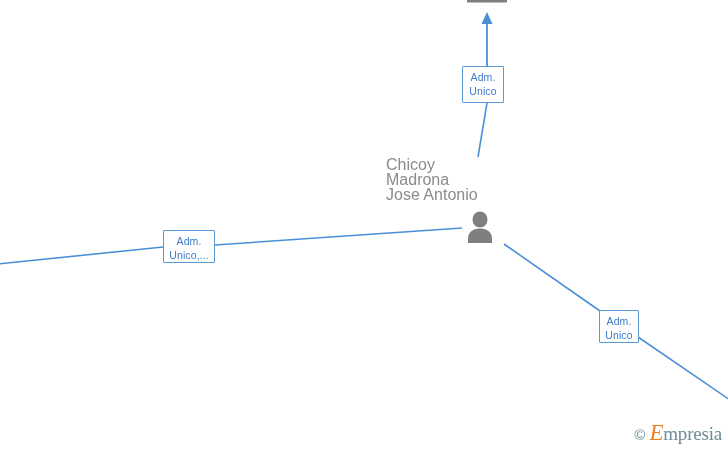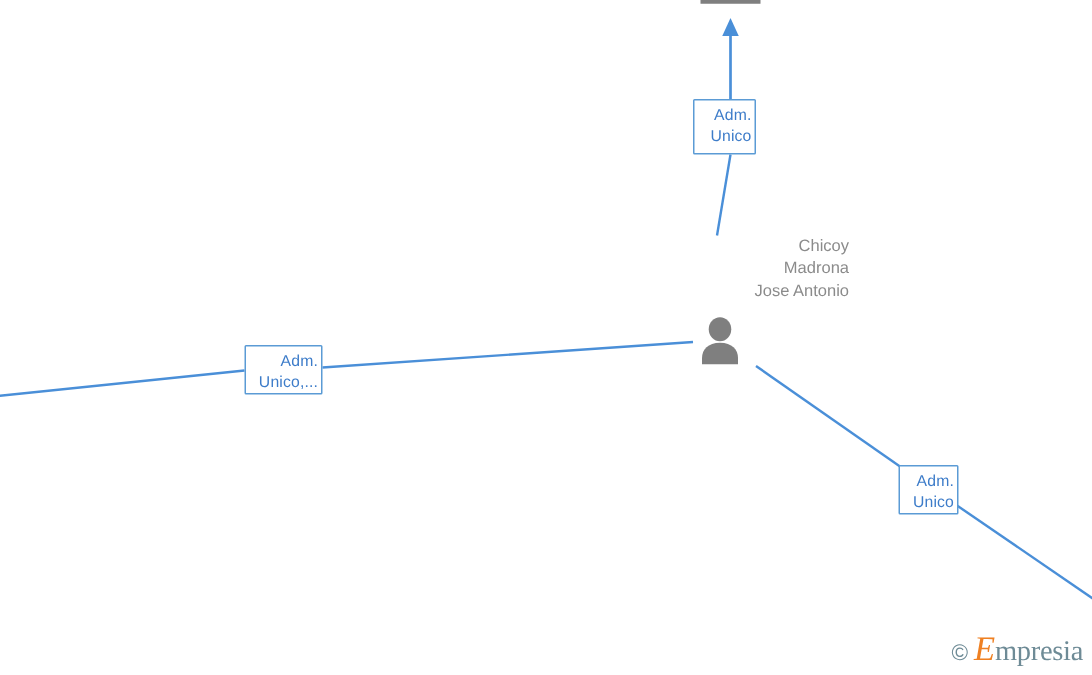--- a/index.html
+++ b/index.html
@@ -43,39 +43,39 @@
     width: 40px;
     height: 34px;
   }
   .node-person .silhouette {
     position: absolute;
     left: 0;
     top: 0;
   }
   .person-label {
     position: absolute;
-    text-align: right;
+    text-align: left;
     color: #8b8b8b;
-    font-size: 11px;
+    font-size: 16px;
     line-height: 15px;
     white-space: pre-line;
     width: 180px;
   }
 
   
   .edge-label {
     position: absolute;
     box-sizing: border-box;
     background: #ffffff;
     border: 1px solid #5b9bd5;
     border-radius: 1px;
     color: #3d7cc9;
     font-size: 10.5px;
     line-height: 14px;
-    text-align: right;
+    text-align: center;
     padding: 3px 2px 0 2px;
     white-space: pre-line;
     letter-spacing: 0.1px;
   }
 
   
   #watermark {
     position: absolute;
     right: 6px;
     bottom: 6px;

